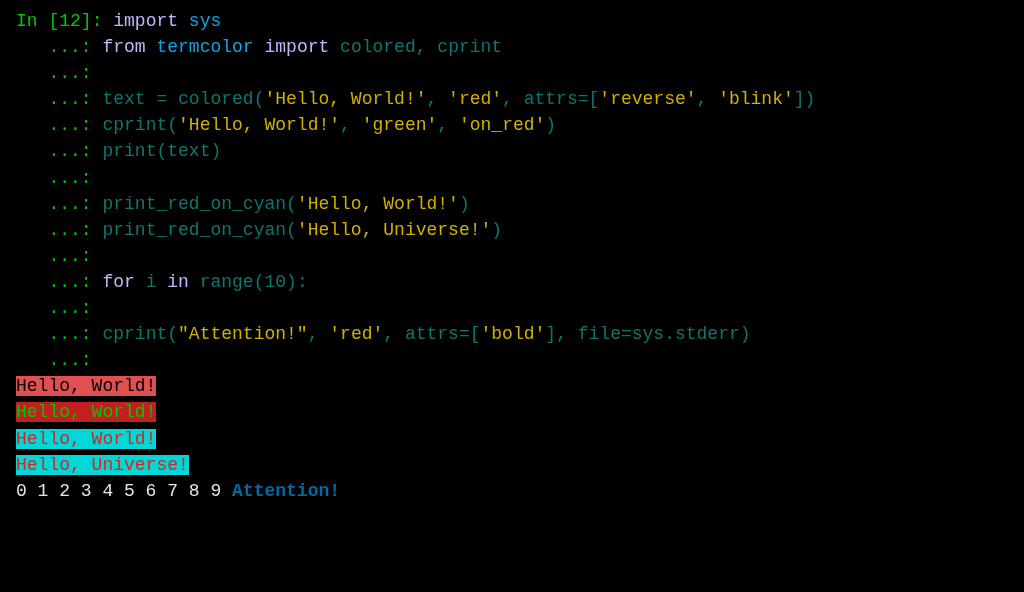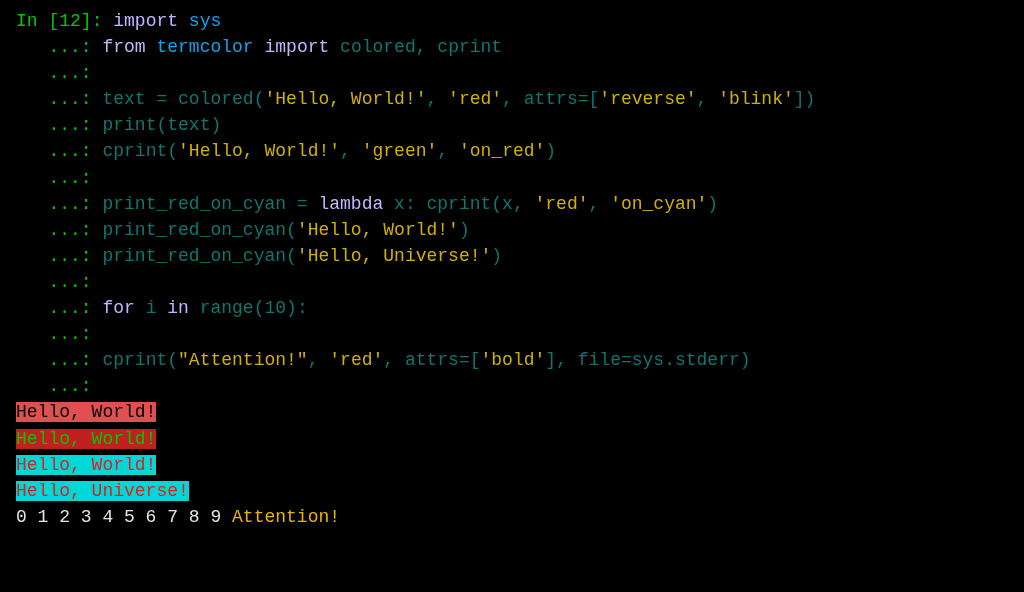--- a/index.html
+++ b/index.html
@@ -18,43 +18,42 @@
     .prompt-in { color: #00c800; }
     .prompt-cont { color: #00c800; }
     .kw-green { color: #c4b5fd; }
     .kw-blue { color: #0ea5e9; }
     .string { color: #d0b000; }
     .default { color: #0f766e; }
     .out-red-reverse { background: #e05050; color: #000; }
     .out-green-onred { color: #00c800; background: #c02020; }
     .out-red-oncyan { color: #e02020; background: #00d8d8; }
     .out-magenta { color: #e5e5e5; }
-    .out-attn { color: #eab308; font-weight: normal; }
+    .out-attn { color: #0369a1; font-weight: bold; }
     .gutter { display: inline-block; text-align: right; }
   </style>
 </head>
 <body>
 
 <div>
 
 <div class="line"><span class="prompt-in"><span>In [</span><span>12</span><span>]: </span></span><span class="kw-green">import</span><span class="default"> </span><span class="kw-blue">sys</span></div>
 
 <div class="line"><span class="prompt-cont gutter">   ...: </span><span class="kw-green">from</span><span class="default"> </span><span class="kw-blue">termcolor</span><span class="default"> </span><span class="kw-green">import</span><span class="default"> </span><span class="default">colored, cprint</span></div>
 
 <div class="line"><span class="prompt-cont gutter">   ...: </span></div>
 
 <div class="line"><span class="prompt-cont gutter">   ...: </span><span class="default">text = colored(</span><span class="string">'Hello, World!'</span><span class="default">, </span><span class="string">'red'</span><span class="default">, attrs=[</span><span class="string">'reverse'</span><span class="default">, </span><span class="string">'blink'</span><span class="default">])</span></div>
 
+<div class="line"><span class="prompt-cont gutter">   ...: </span><span class="default">cprint(</span><span class="string">'Hello, World!'</span><span class="default">, </span><span class="string">'green'</span><span class="default">, </span><span class="string">'on_red'</span><span class="default">)</span></div>
+
 <div class="line"><span class="prompt-cont gutter">   ...: </span><span class="default">print(text)</span></div>
-
-<div class="line"><span class="prompt-cont gutter">   ...: </span><span class="default">cprint(</span><span class="string">'Hello, World!'</span><span class="default">, </span><span class="string">'green'</span><span class="default">, </span><span class="string">'on_red'</span><span class="default">)</span></div>
 
 <div class="line"><span class="prompt-cont gutter">   ...: </span></div>
 
-<div class="line"><span class="prompt-cont gutter">   ...: </span><span class="default">print_red_on_cyan = </span><span class="kw-green">lambda</span><span class="default"> x: cprint(x, </span><span class="string">'red'</span><span class="default">, </span><span class="string">'on_cyan'</span><span class="default">)</span></div>
 
 <div class="line"><span class="prompt-cont gutter">   ...: </span><span class="default">print_red_on_cyan(</span><span class="string">'Hello, World!'</span><span class="default">)</span></div>
 
 <div class="line"><span class="prompt-cont gutter">   ...: </span><span class="default">print_red_on_cyan(</span><span class="string">'Hello, Universe!'</span><span class="default">)</span></div>
 
 <div class="line"><span class="prompt-cont gutter">   ...: </span></div>
 
 <div class="line"><span class="prompt-cont gutter">   ...: </span><span class="kw-green">for</span><span class="default"> i </span><span class="kw-green">in</span><span class="default"> range(</span><span class="default">10</span><span class="default">):</span></div>
 
 

